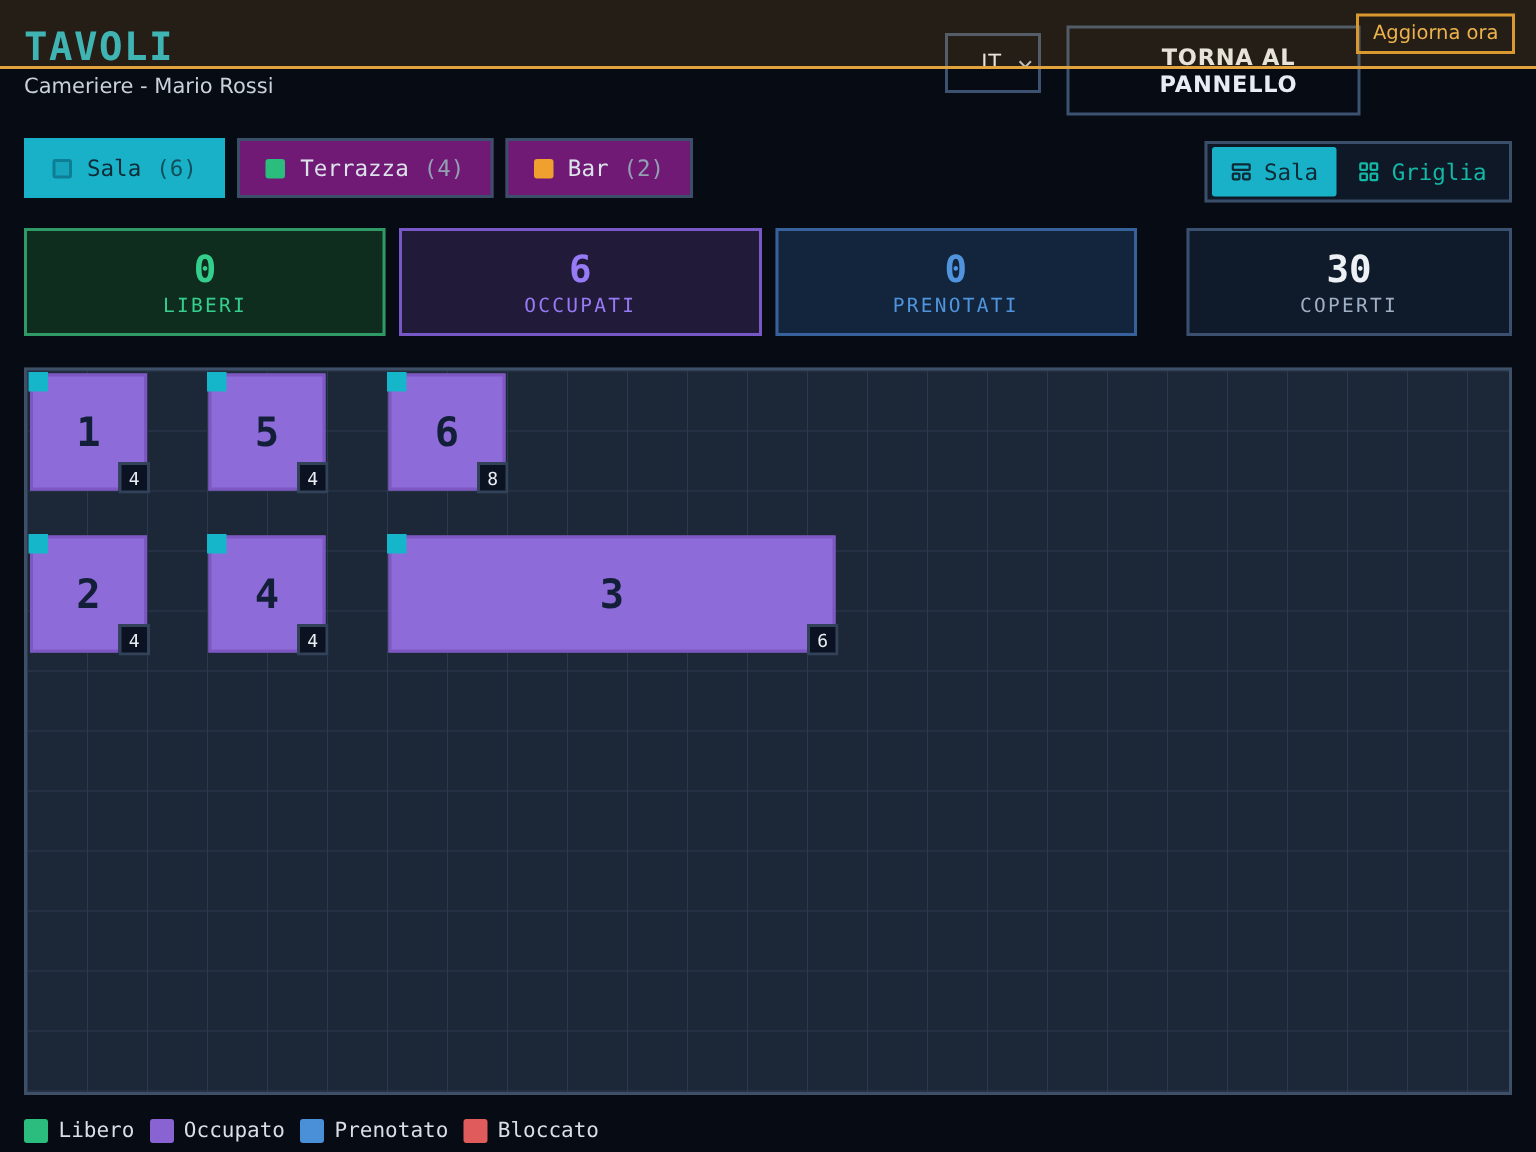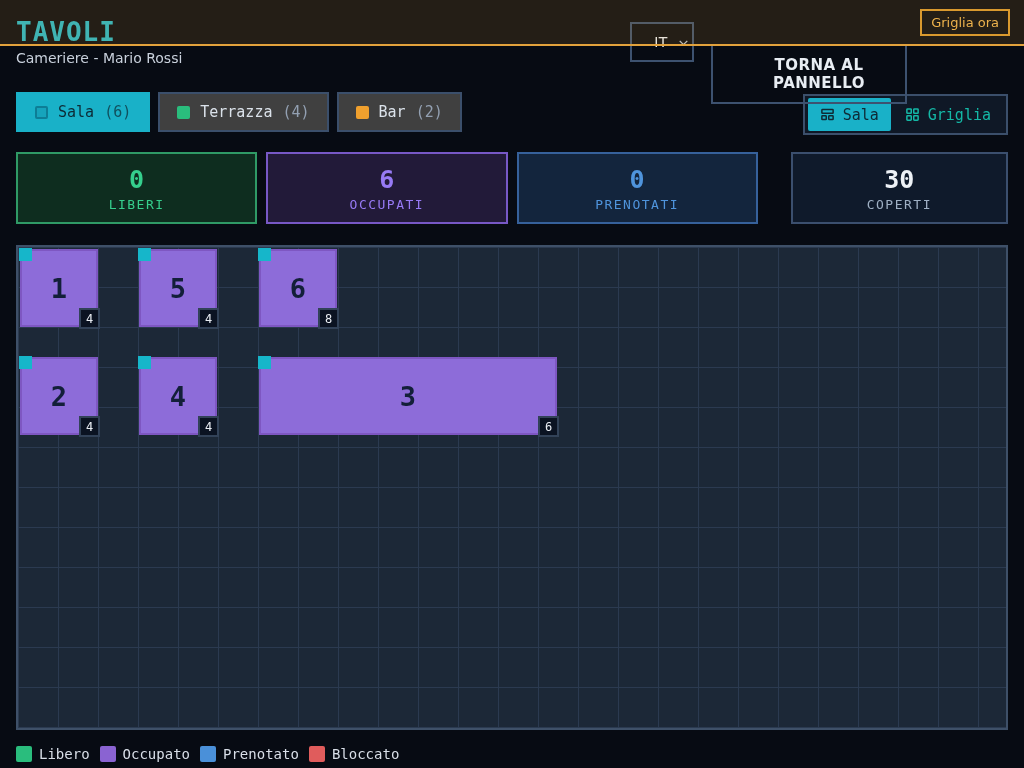--- a/index.html
+++ b/index.html
@@ -42,28 +42,28 @@
   }
   .hdr-btn {
     position:absolute; background:transparent;
     border:2px solid #3d5270; color:#e8edf3;
     font-family:"DejaVu Sans", sans-serif; font-weight:bold;
     font-size:15px; letter-spacing:.5px;
     display:flex; align-items:center; justify-content:center; cursor:pointer;padding-left:20px;
   }
   .lang-select { left:630px; top:22px; width:64px; height:40px; gap:9px; font-weight:normal; font-size:14px; }
   .lang-select svg { stroke:#b9c3d0; }
-  .btn-torna { left:711px; top:17px; width:196px; height:60px;margin-top:27px; }
+  .btn-torna { left:711px; top:17px; width:196px; height:60px; }
   .btn-esci  { left:925px; top:17px; width:82px;  height:50px; }
   
   .tabs { position:absolute; left:16px; top:92px; display:flex; gap:8px; }
   .tab {
     height:40px; display:flex; align-items:center; gap:10px;
     padding:0 17px; font-size:15px; cursor:pointer;
-    background:#404040; border:2px solid #3b4f6b; color:#dbe2ea;
+    background:#701a75; border:2px solid #3b4f6b; color:#dbe2ea;
   }
   .tab .count { color:#93a0b2; }
   .tab.active { background:#19b1c8; border-color:#19b1c8; color:#0d2b36; }
   .tab.active .count { color:#10505e; }
   .tab-swatch { width:13px; height:13px; border-radius:2px; }
   .tab.active .tab-swatch { background:rgba(14,126,150,.25); border:2px solid #0d7e96; }
   
   .view-toggle {
     position:absolute; right:16px; top:94px; height:41px;
     background:#0f1826; border:2px solid #3b4f6b;
@@ -130,21 +130,21 @@
   <div class="hdr-btn lang-select">
     <span>IT</span>
     <svg width="13" height="13" viewBox="0 0 24 24" fill="none" stroke-width="2.5">
         <polyline points="5,9 12,16 19,9"></polyline>
       </svg>
   </div>
   <button class="hdr-btn btn-torna">TORNA AL PANNELLO</button>
 </div>
 
 <div class="banner">
-  <button class="banner-btn">Griglia ora</button>
+  <button class="banner-btn">Aggiorna ora</button>
 </div>
 
 <div class="tabs">
   <div class="tab active">
     <span class="tab-swatch"></span>
     <span>Sala</span>
     <span class="count">(6)</span>
   </div>
   <div class="tab">
     <span class="tab-swatch" style="background: rgb(42, 189, 125);"></span>

